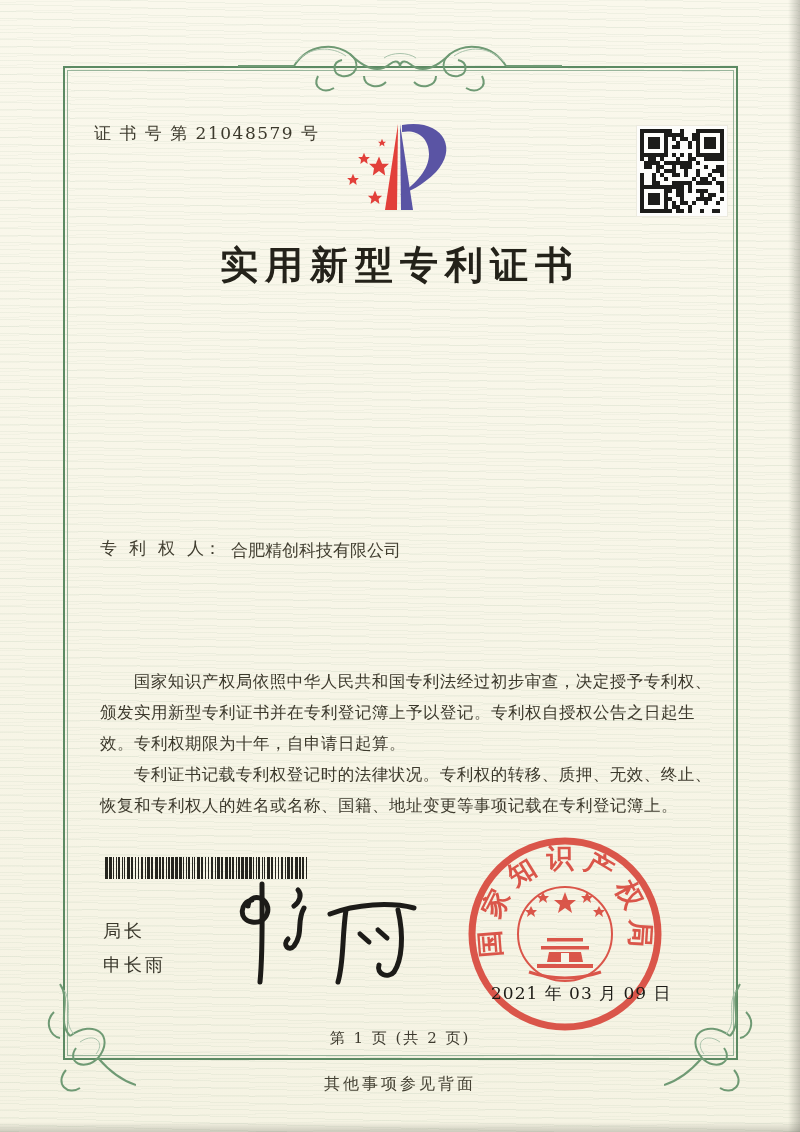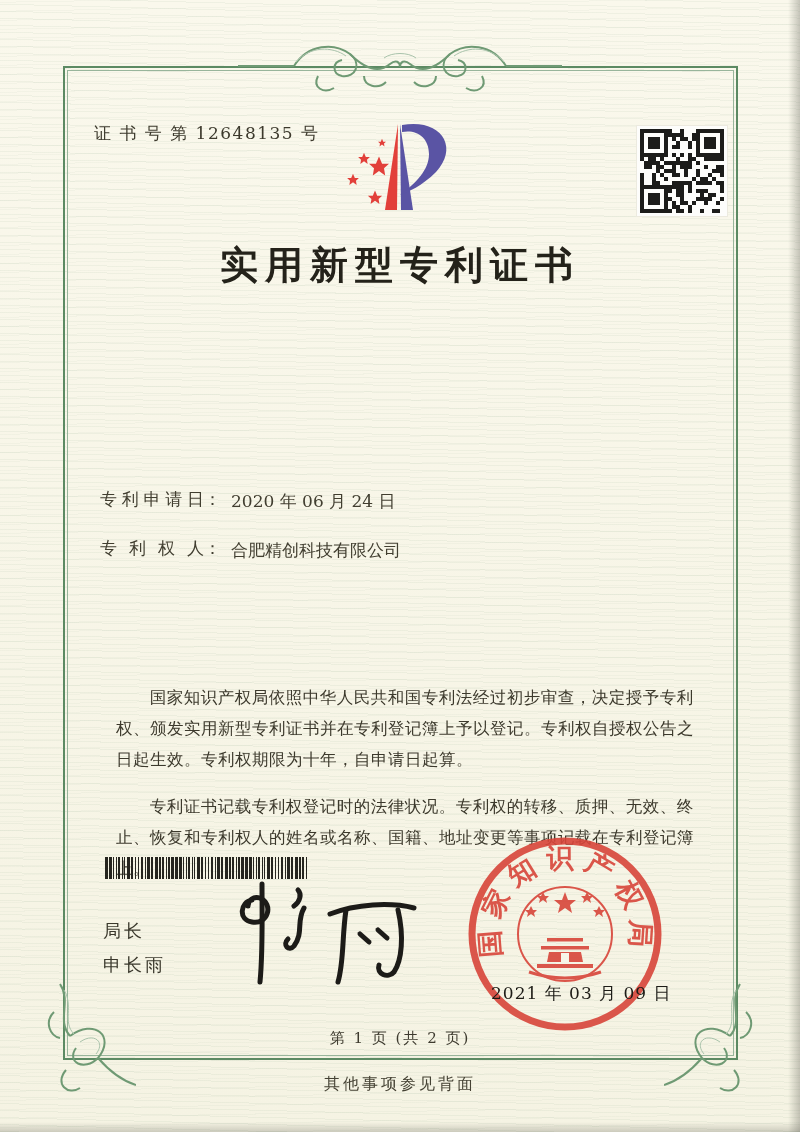--- a/index.html
+++ b/index.html
@@ -30,21 +30,21 @@
          font-weight:600;letter-spacing:7px;color:#24221a;}
 
   .row{position:absolute;left:100px;font-size:17px;color:#413e30;}
   .lab{display:inline-block;width:104px;text-align:justify;text-align-last:justify;vertical-align:top;letter-spacing:0;}
   .col{display:inline-block;vertical-align:top;}
   .val{display:inline-block;margin-left:10px;vertical-align:top;white-space:pre-line;max-width:470px;line-height:26px;}
   .grant-left{position:absolute;left:0;top:0;white-space:nowrap;}
   .grant-right{position:absolute;left:322px;top:0;white-space:nowrap;}
 
   .paras{position:absolute;left:100px;top:666px;width:620px;color:#3c392c;}
-  .paras p{margin:16px;text-indent:2.05em;font-size:16.5px;line-height:31px;letter-spacing:0.5px;}
+  .paras p{margin:0;text-indent:2.05em;font-size:16.5px;line-height:31px;letter-spacing:0.5px;}
 
   .barcode{position:absolute;left:105px;top:857px;width:205px;height:22px;}
   .barcode i{position:absolute;top:0;height:100%;background:#26251f;}
 
   .director{position:absolute;left:103px;top:914px;font-size:18px;color:#3a382c;letter-spacing:3px;line-height:34px;}
   .signature{position:absolute;left:222px;top:878px;width:200px;height:112px;}
 
   .seal{position:absolute;left:463px;top:832px;width:204px;height:204px;opacity:.9;}
   .seal-date{position:absolute;left:491px;top:982px;font-size:17px;color:#1d1c17;letter-spacing:1px;z-index:5;}
 
@@ -100,21 +100,21 @@
       <path d="M62,76 C76,92 90,100 100,103"></path>
       <path d="M30,88 C18,102 32,114 44,106"></path>
       <path d="M18,30 C8,40 14,54 24,56"></path>
     </g>
     <g fill="none" stroke="#a9c3ab" stroke-width="1">
       <path d="M28,8 C38,24 26,40 38,52"></path>
         <path d="M44,60 C58,50 70,60 60,72"></path>
     </g>
   </svg>
 
-  <div class="cert-no">证 书 号 第 12648135 号</div>
+  <div class="cert-no">证 书 号 第 21048579 号</div>
 
   <svg class="logo" viewBox="0 0 125 115">
     <defs>
       <polygon id="star" points="0,-10 2.94,-3.09 9.51,-3.09 4.76,1.18 5.88,8.09 0,3.82 -5.88,8.09 -4.76,1.18 -9.51,-3.09 -2.94,-3.09"></polygon>
     </defs>
     <polygon points="56,12 43,98 55,98" fill="#e2403a"></polygon>
     <polygon points="58,12 71,98 59,98" fill="#5a54a4"></polygon>
     <path d="M60,13 C98,6 118,34 94,60 C80,74 66,80 58,83 C74,71 87,58 87,42 C87,25 74,17 60,20 Z" fill="#5a54a4"></path>
     <g fill="#e2403a">
       <use href="#star" transform="translate(40,31) scale(0.42)"></use>
@@ -359,23 +359,20 @@
         <i style="left:40px;top:80px"></i>
         <i style="left:48px;top:80px"></i>
         <i style="left:60px;top:80px"></i>
         <i style="left:72px;top:80px"></i>
         <i style="left:76px;top:80px"></i>
       </div>
     </div>
 
   <div class="title">实用新型专利证书</div>
 
-  <div class="row" style="top:488px;">
-    <span class="lab">专利申请日</span><span class="col">：</span><span class="val">2020 年 06 月 24 日</span>
-  </div>
   <div class="row" style="top:537px;">
     <span class="lab">专利权人</span><span class="col">：</span><span class="val">合肥精创科技有限公司</span>
   </div>
 
 
   <div class="paras">
     <p>国家知识产权局依照中华人民共和国专利法经过初步审查，决定授予专利权、颁发实用新型专利证书并在专利登记簿上予以登记。专利权自授权公告之日起生效。专利权期限为十年，自申请日起算。</p>
     <p>专利证书记载专利权登记时的法律状况。专利权的转移、质押、无效、终止、恢复和专利权人的姓名或名称、国籍、地址变更等事项记载在专利登记簿上。</p>
   </div>
 

